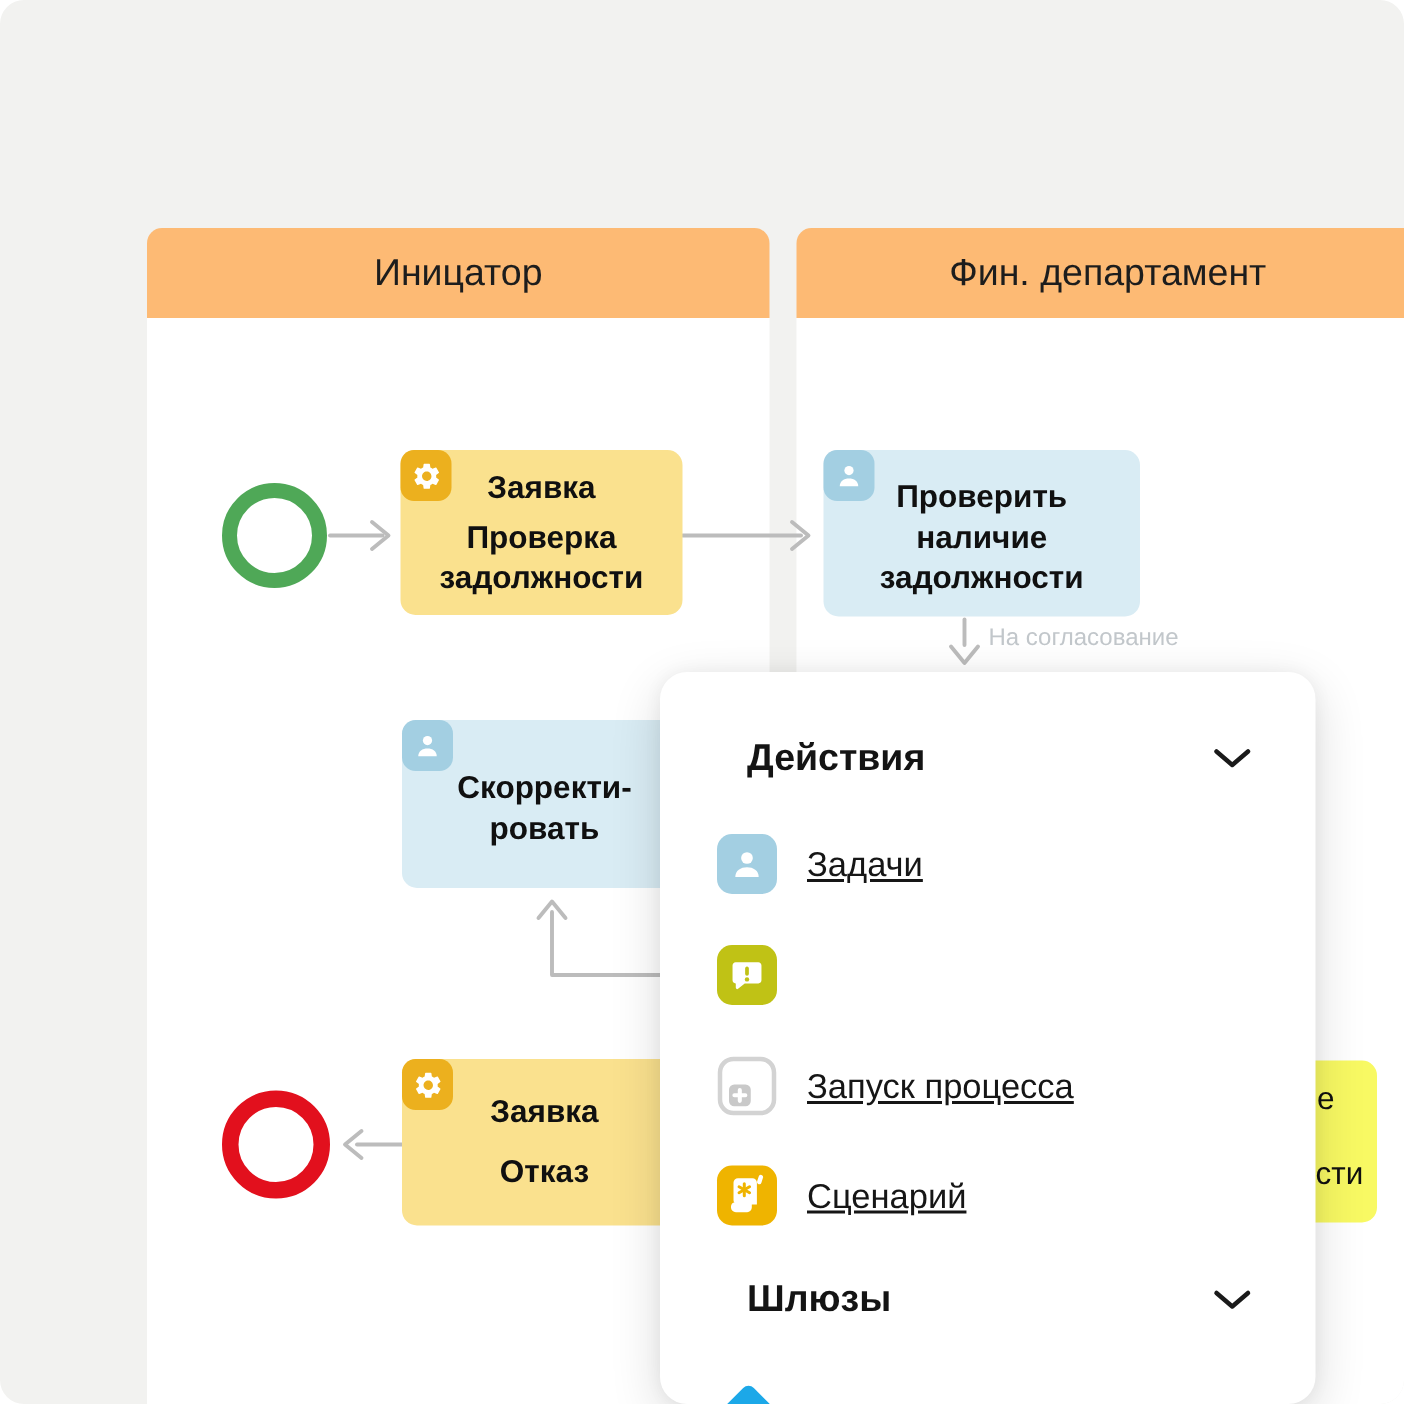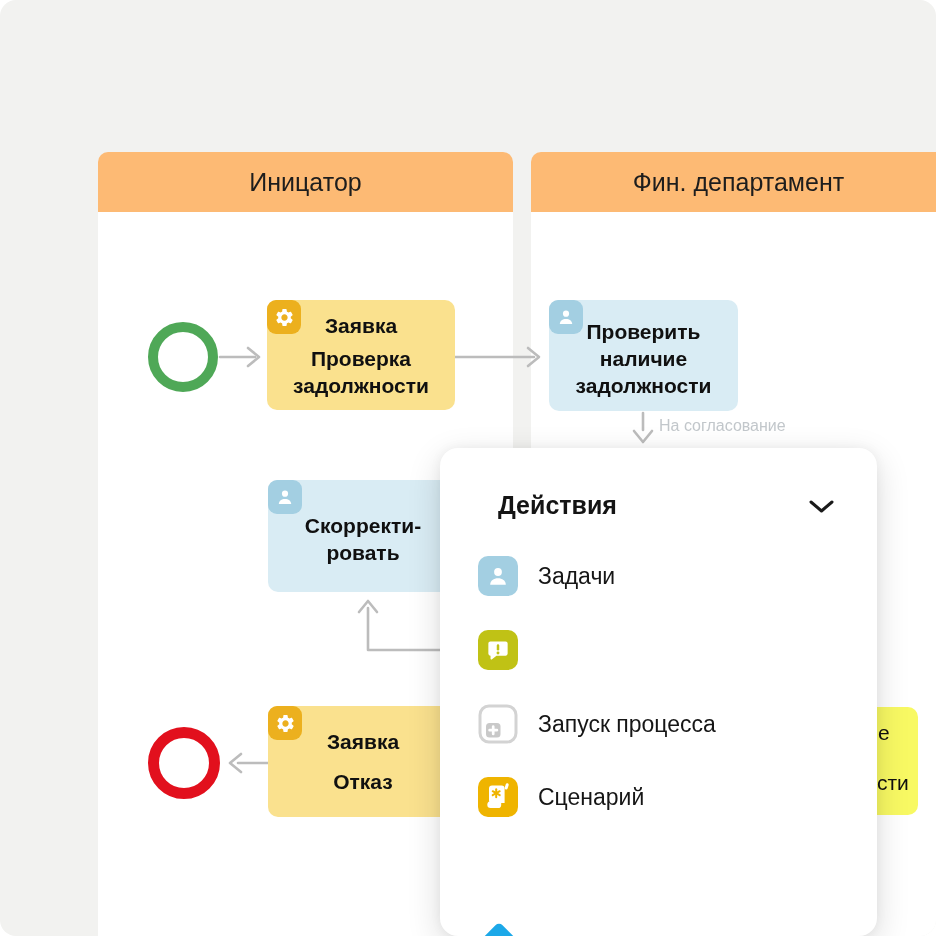--- a/index.html
+++ b/index.html
@@ -26,41 +26,41 @@
   .task .name,.task .title{white-space:pre-line;}
   .task .name{margin-top:6px;}
   .task.gap-wide .name{margin-top:13px;}
   .task .badge{position:absolute;left:0;top:0;width:34px;height:34px;border-radius:9px;
     display:flex;align-items:center;justify-content:center;}
   .badge.gear-bg{background:#ecb01e;}
   .badge.user-bg{background:#a3cfe2;}
   .task.yellow{background:#fae18e;}
   .task.blue{background:#d9ecf4;}
   #task-request-check{left:267px;top:300px;width:188px;height:110px;}
-  #task-verify{left:549px;top:300px;width:189px;height:111px;}
+  #task-verify{left:549px;top:300px;width:211px;height:111px;}
   #task-correct{left:268px;top:480px;width:190px;height:112px;}
   #task-reject{left:268px;top:706px;width:190px;height:111px;}
 
   
   .edge-label{position:absolute;left:659px;top:417px;font-size:16px;color:#c2c7cb;}
 
   
   .sticky{position:absolute;left:720px;top:707px;width:198px;height:108px;background:#f8f963;border-radius:10px;
     font-size:21px;color:#101010;}
   .sticky .frag1{position:absolute;left:158px;top:14px;}
   .sticky .frag2{position:absolute;left:157px;top:64px;}
 
   
   .popup{position:absolute;left:440px;top:448px;width:437px;height:488px;background:#ffffff;border-radius:18px;
     box-shadow:0 10px 34px rgba(0,0,0,.14),0 0 12px rgba(0,0,0,.05);}
   .section-header{position:absolute;left:40px;right:42px;display:flex;align-items:center;justify-content:space-between;
     font-size:25px;font-weight:700;color:#141414;margin-left:18px;}
   .section-actions{top:43px;}
   .section-gateways{top:404px;}
-  .menu-row{position:absolute;left:38px;display:flex;align-items:center;gap:20px;height:40px;font-size:23px;color:#161616;}
+  .menu-row{position:absolute;left:38px;display:flex;align-items:center;gap:20px;height:40px;font-size:23px;color:#161616;text-decoration:underline;}
   .row1{top:108px;} .row2{top:182px;} .row3{top:256px;} .row4{top:329px;}
   .menu-icon{width:40px;height:40px;border-radius:10px;display:flex;align-items:center;justify-content:center;flex:0 0 auto;}
   .icon-tasks{background:#a3cfe2;}
   .icon-notify{background:#c0c215;}
   .icon-start{background:transparent;}
   .icon-scenario{background:#efb400;}
   .gateway-diamond{position:absolute;left:477px;top:921px;width:44px;height:44px;}
 </style>
 </head>
 <body>
@@ -196,20 +196,28 @@
             <path d="M18.2 12.2v8"></path>
               <path d="M14.7 14.2l7 4"></path>
               <path d="M21.7 14.2l-7 4"></path>
           </g>
           <rect x="27.2" y="6.2" width="3" height="6.4" rx="1.5" fill="#fff" transform="rotate(18 28.7 9.4)"></rect>
         </svg>
       </span>
       <span>Сценарий</span>
     </div>
 
+    <div class="section-header section-gateways">
+      <span>Шлюзы</span>
+      <span>
+        <svg width="27" height="15" viewBox="0 0 27 15">
+            <path d="M3 3l10.5 9L24 3" fill="none" stroke="#1a1a1a" stroke-width="3" stroke-linecap="round" stroke-linejoin="round"></path>
+          </svg>
+      </span>
+    </div>
   </div>
 
   <div class="gateway-diamond">
     <svg width="44" height="44" viewBox="0 0 44 44">
       <rect x="7" y="7" width="30" height="30" rx="5" fill="#1ca8e8" transform="rotate(45 22 22)"></rect>
     </svg>
   </div>
 
 </div>
 

